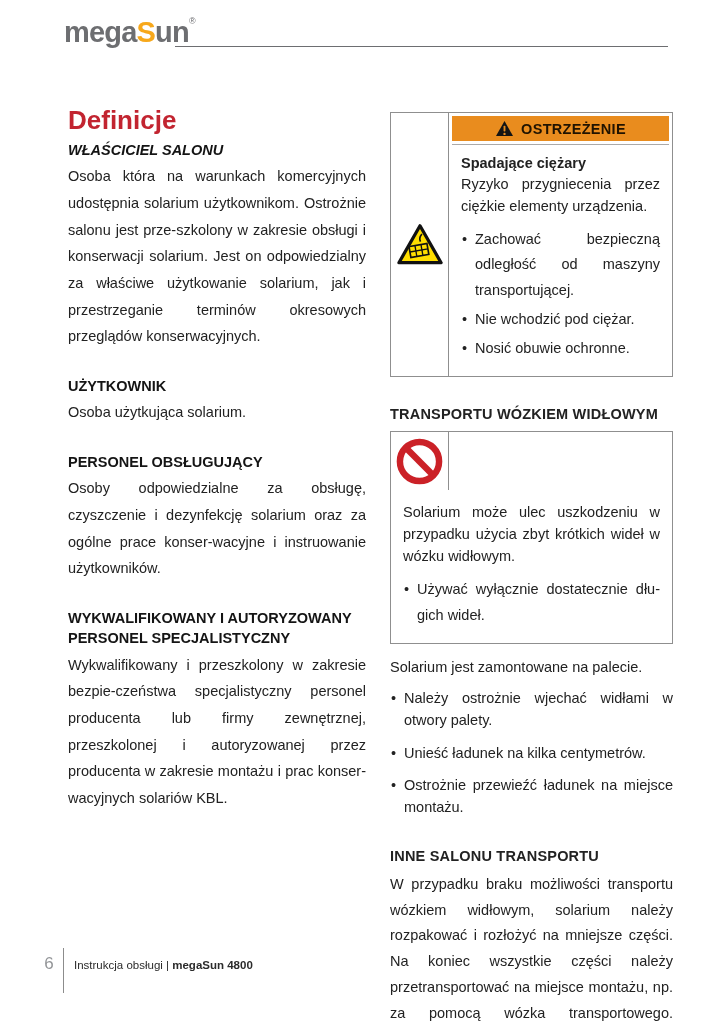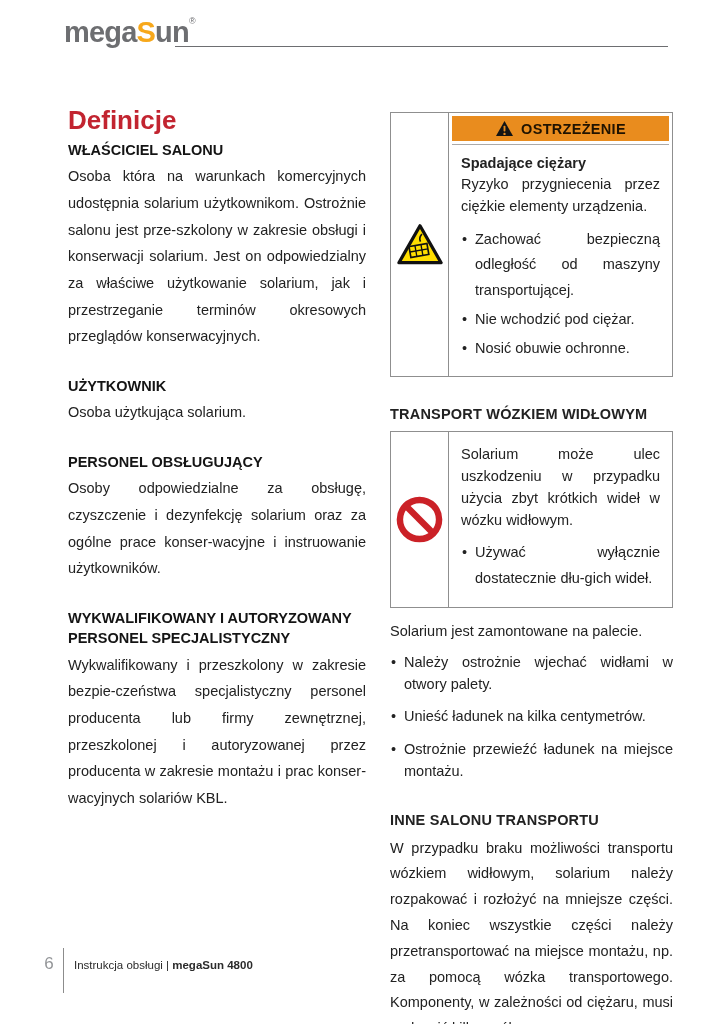--- a/index.html
+++ b/index.html
@@ -20,41 +20,41 @@
   .logo .accent{color:var(--logo-orange);}
   .logo sup{font-size:9px;font-weight:400;vertical-align:18px;letter-spacing:0;}
   .header-rule{position:absolute;left:175px;top:46px;width:493px;height:0;border-top:1.4px solid var(--logo-gray);}
 
   
   .col-left{position:absolute;left:68px;top:105px;width:298px;}
   .col-right{position:absolute;left:390px;top:105px;width:283px;}
 
   .col-title{font-size:26px;font-weight:700;color:var(--heading-red);margin-bottom:4px;}
   .subhead{font-size:14.5px;font-weight:700;color:#141414;line-height:1.4;margin-top:26px;margin-bottom:3px;}
-  .subhead.first{margin-top:2px;}
+  .subhead.first{margin-top:2px;font-style:italic;}
   .para{font-size:14.5px;line-height:1.84;text-align:justify;color:var(--body-text);}
 
   
   .nbox{border:1px solid var(--border-gray);display:flex;align-items:stretch;background:#fff;}
   .nbox-icon-cell{width:58px;flex:0 0 58px;border-right:1px solid var(--border-gray);display:flex;align-items:center;justify-content:center;}
   .nbox-content{flex:1;display:flex;flex-direction:column;padding:3px;}
 
   .warn-bar{background:var(--warning-orange);height:25px;display:flex;align-items:center;justify-content:center;gap:7px;font-size:14.5px;font-weight:700;color:#201300;letter-spacing:0.3px;}
   .warn-divider{border-top:1px solid #aaaaaa;margin-top:3px;}
 
   .nbox-body{padding:7px 9px 9px 9px;}
   .nbox-heading{font-size:14.5px;font-weight:700;margin:3px 0 3px 0;}
   .nbox-para{font-size:14.5px;line-height:1.5;text-align:justify;}
   .nbox-bullets{margin-top:9px;}
   .bullet{position:relative;padding-left:14px;font-size:14.5px;line-height:1.78;text-align:justify;}
   .bullet::before{content:"\2022";position:absolute;left:1px;top:0;}
   .nbox-bullets .bullet{margin-bottom:3px;}
 
   .box1{margin-top:7px;min-height:172px;}
-  .box2{margin-top:9px;min-height:93px;}
+  .box2{margin-top:9px;min-height:93px;flex-direction:column;}
   .box2 .nbox-body{padding-top:9px;}
 
   .section-head{font-size:14.5px;font-weight:700;margin-top:29px;margin-bottom:8px;letter-spacing:0.2px;}
   .intro-para{font-size:14.5px;line-height:1.5;margin-top:13px;}
   .loose-bullets{margin-top:9px;}
   .loose-bullets .bullet{margin-bottom:11px;line-height:1.5;}
   .other-body{margin-top:3px;font-size:14.5px;line-height:1.78;text-align:justify;}
 
   
   .icon-hanging-load{width:46px;height:43px;display:block;}
@@ -121,21 +121,21 @@
           <div class="nbox-para">Ryzyko przygniecenia przez ciężkie elementy urządzenia.</div>
           <div class="nbox-bullets">
             <div class="bullet">Zachować bezpieczną odległość od maszyny transportującej.</div>
             <div class="bullet">Nie wchodzić pod ciężar.</div>
             <div class="bullet">Nosić obuwie ochronne.</div>
           </div>
         </div>
       </div>
     </div>
 
-    <div class="section-head">TRANSPORT WÓZKIEM WIDŁOWYM</div>
+    <div class="section-head">TRANSPORTU WÓZKIEM WIDŁOWYM</div>
 
     <div class="nbox box2">
       <div class="nbox-icon-cell">
         <svg class="icon-prohibition" viewBox="0 0 48 48" aria-hidden="true">
           <circle cx="24" cy="24" r="20" fill="#ffffff" stroke="#CB2127" stroke-width="6.6"></circle>
           <line x1="10.8" y1="10.8" x2="37.2" y2="37.2" stroke="#CB2127" stroke-width="6.6"></line>
         </svg>
       </div>
       <div class="nbox-content">
         <div class="nbox-body">

